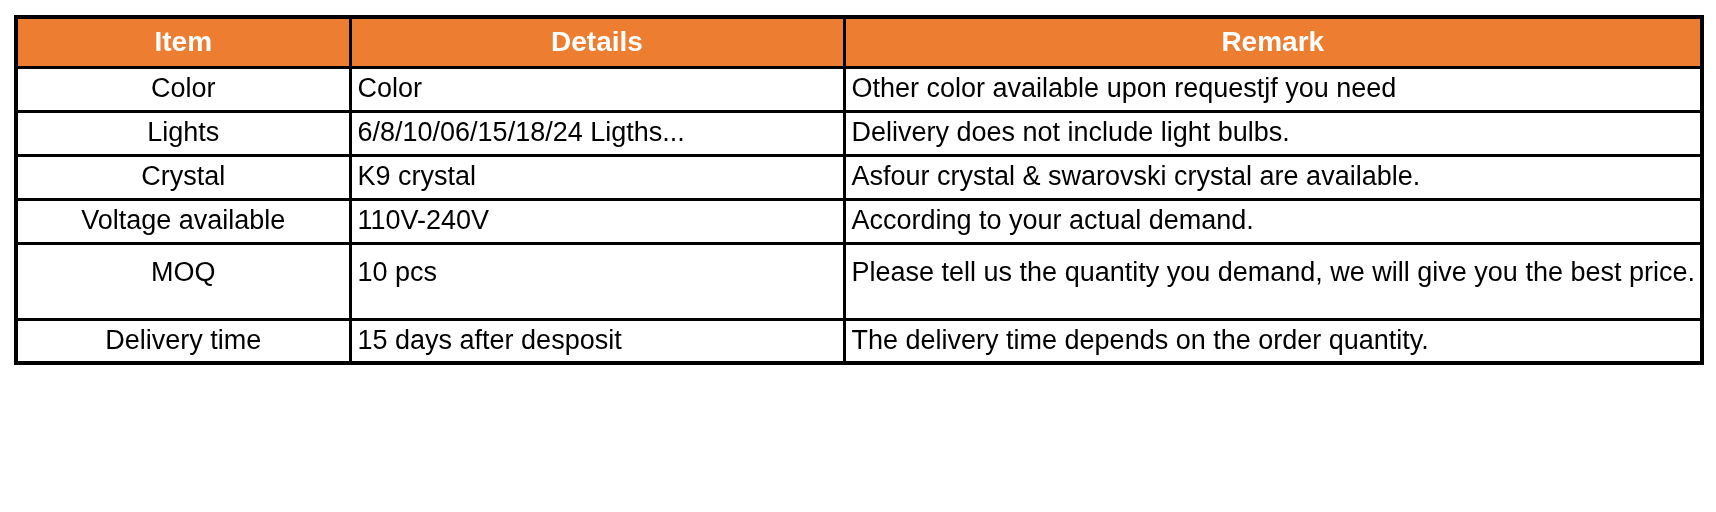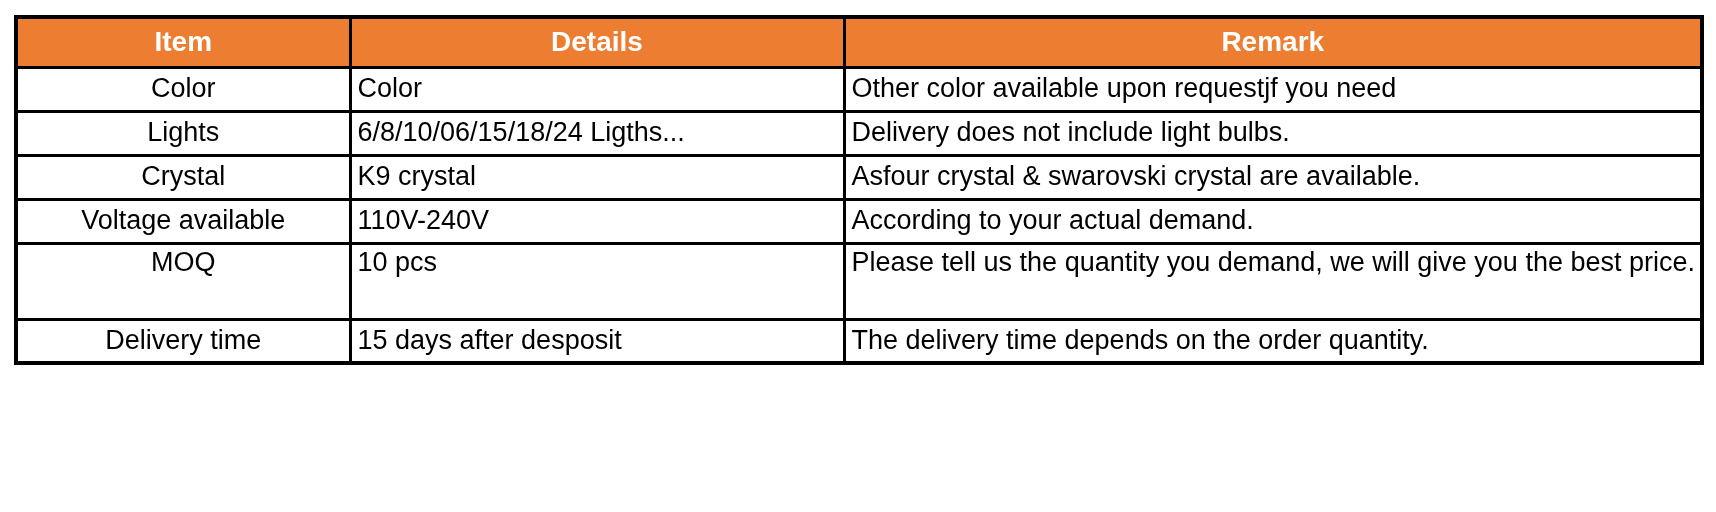--- a/index.html
+++ b/index.html
@@ -52,21 +52,21 @@
   tr.body-row td.col-details,
   tr.body-row td.col-remark {
     text-align: left;
     padding-left: 6px;
     padding-right: 4px;
   }
   
   tr.body-row.tall td {
     height: 76px;
     vertical-align: top;
-    padding-top: 0;
+    padding-top: 10px;
     line-height: 1.3;
   }
   
   td.cad-font {
     font-family: "DejaVu Serif", "Liberation Serif", serif;
     font-weight: normal;
     font-size: 28px;
     letter-spacing: 1px;
   }
 </style>

